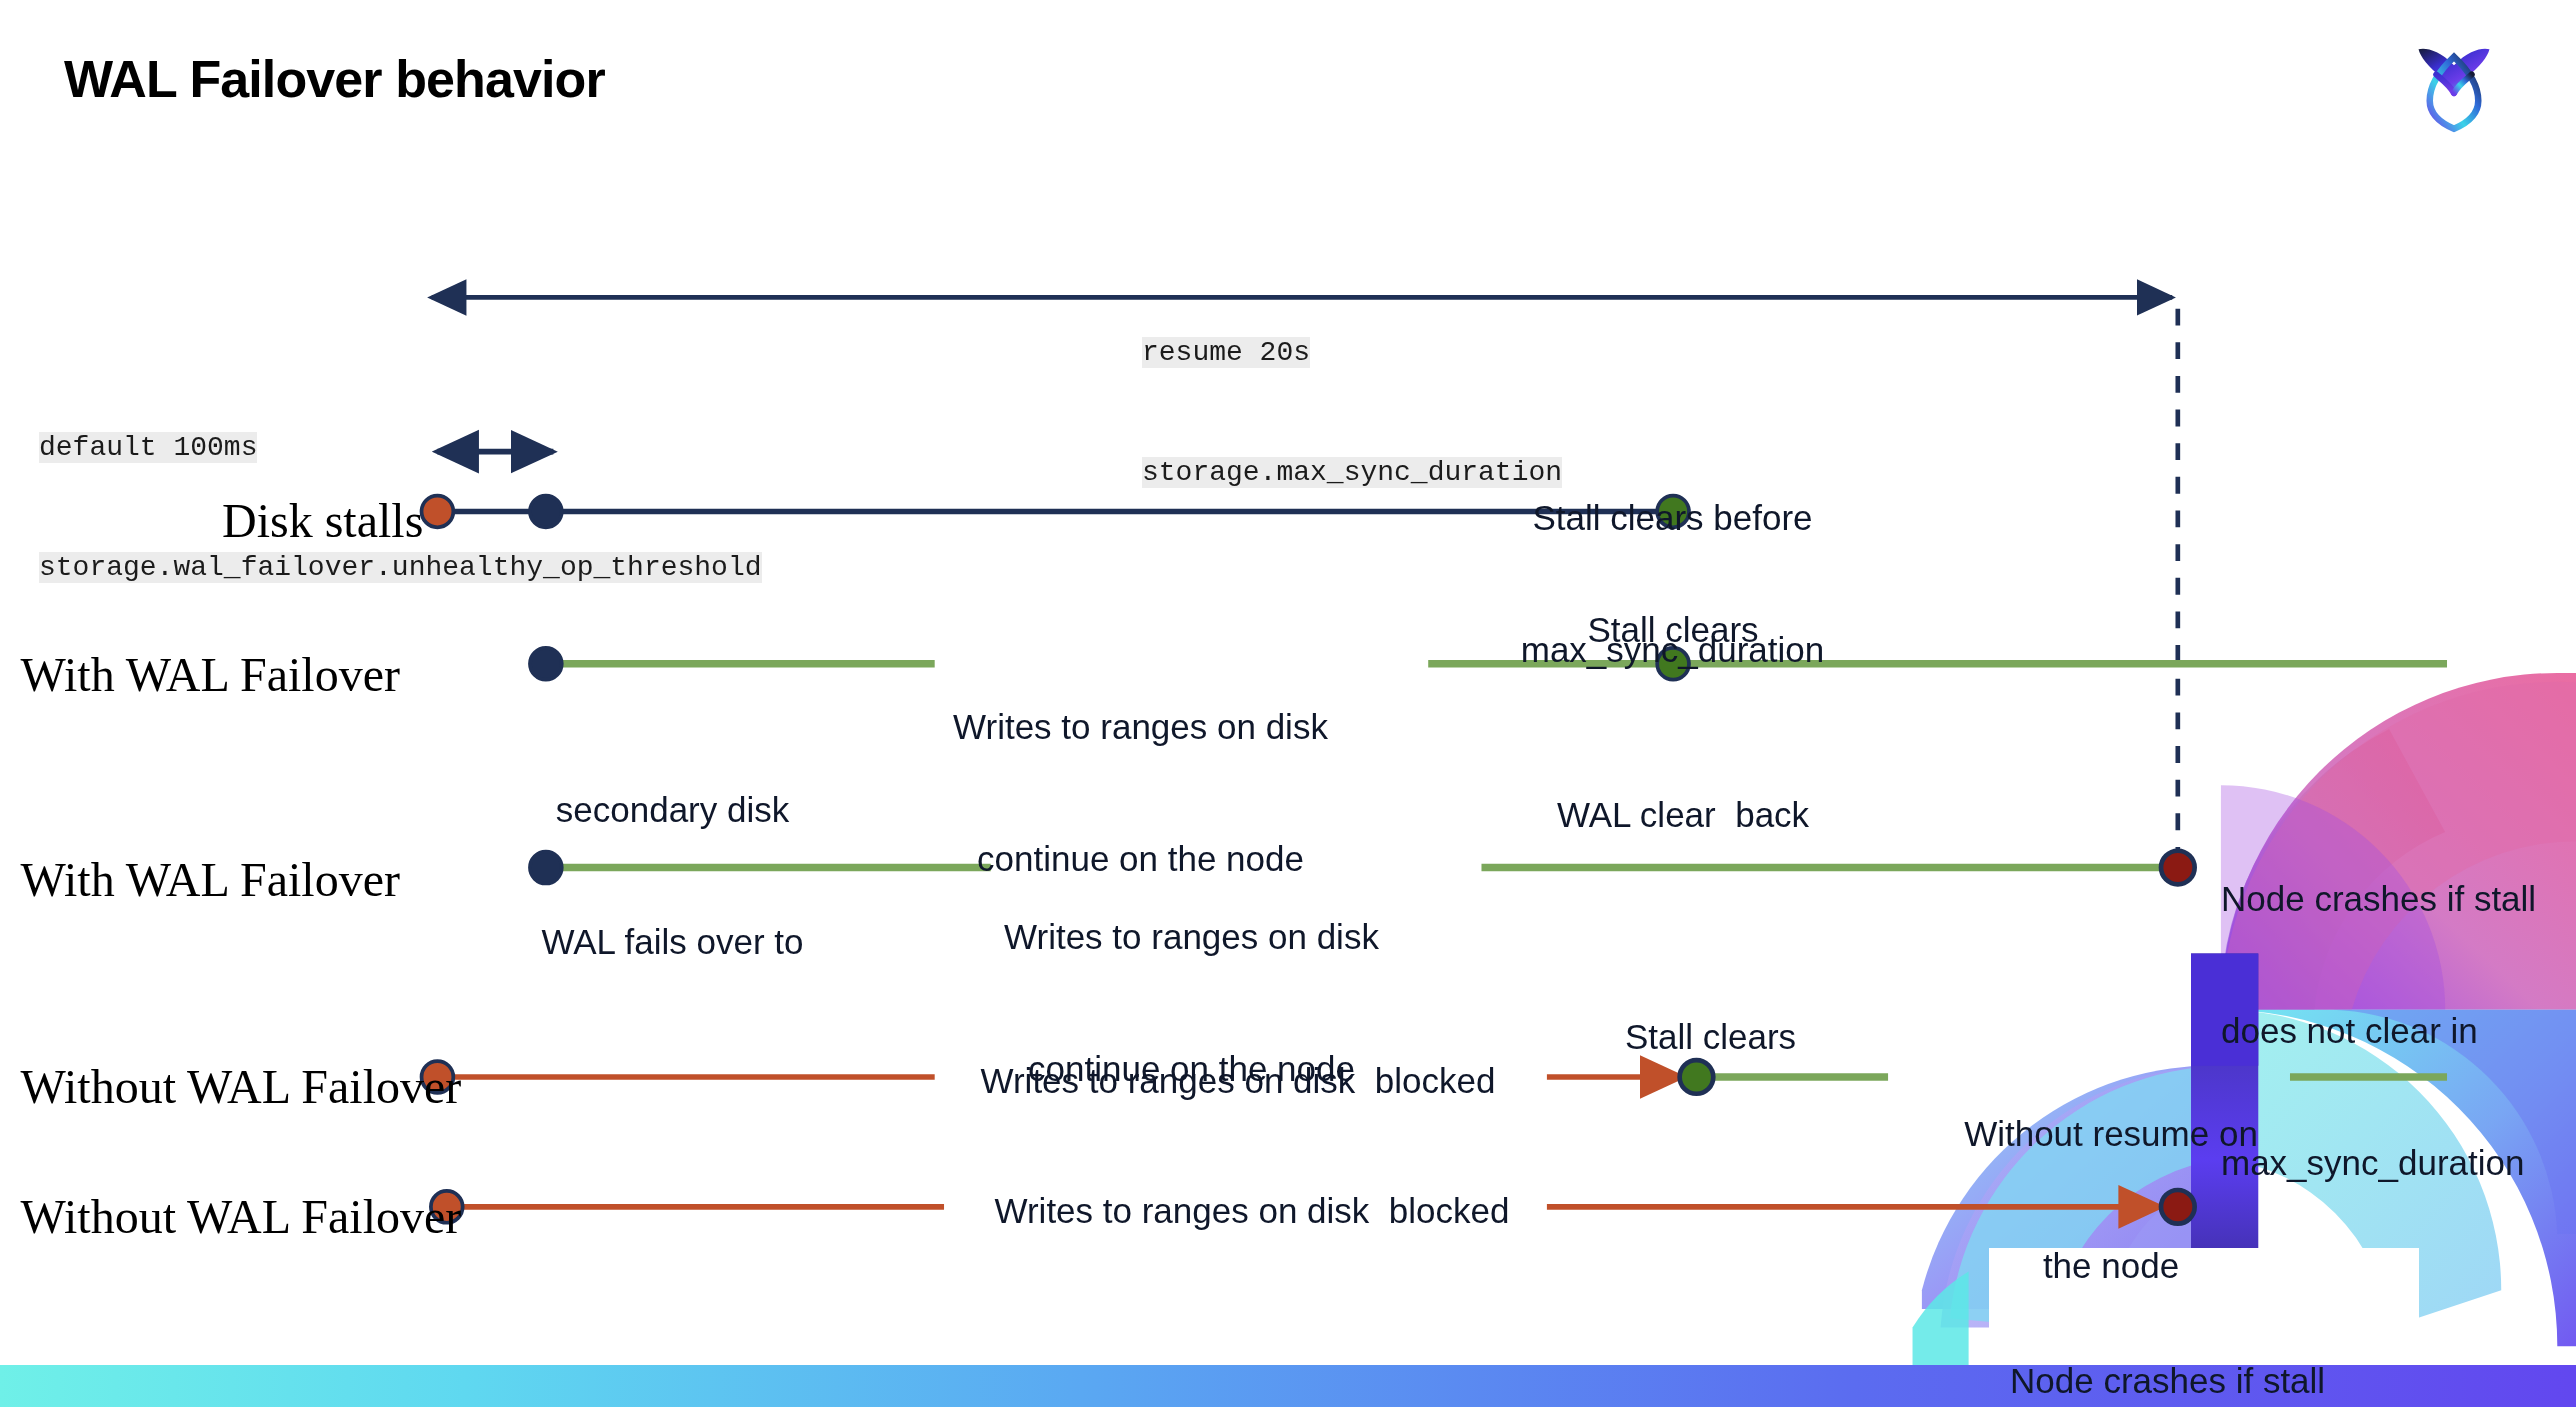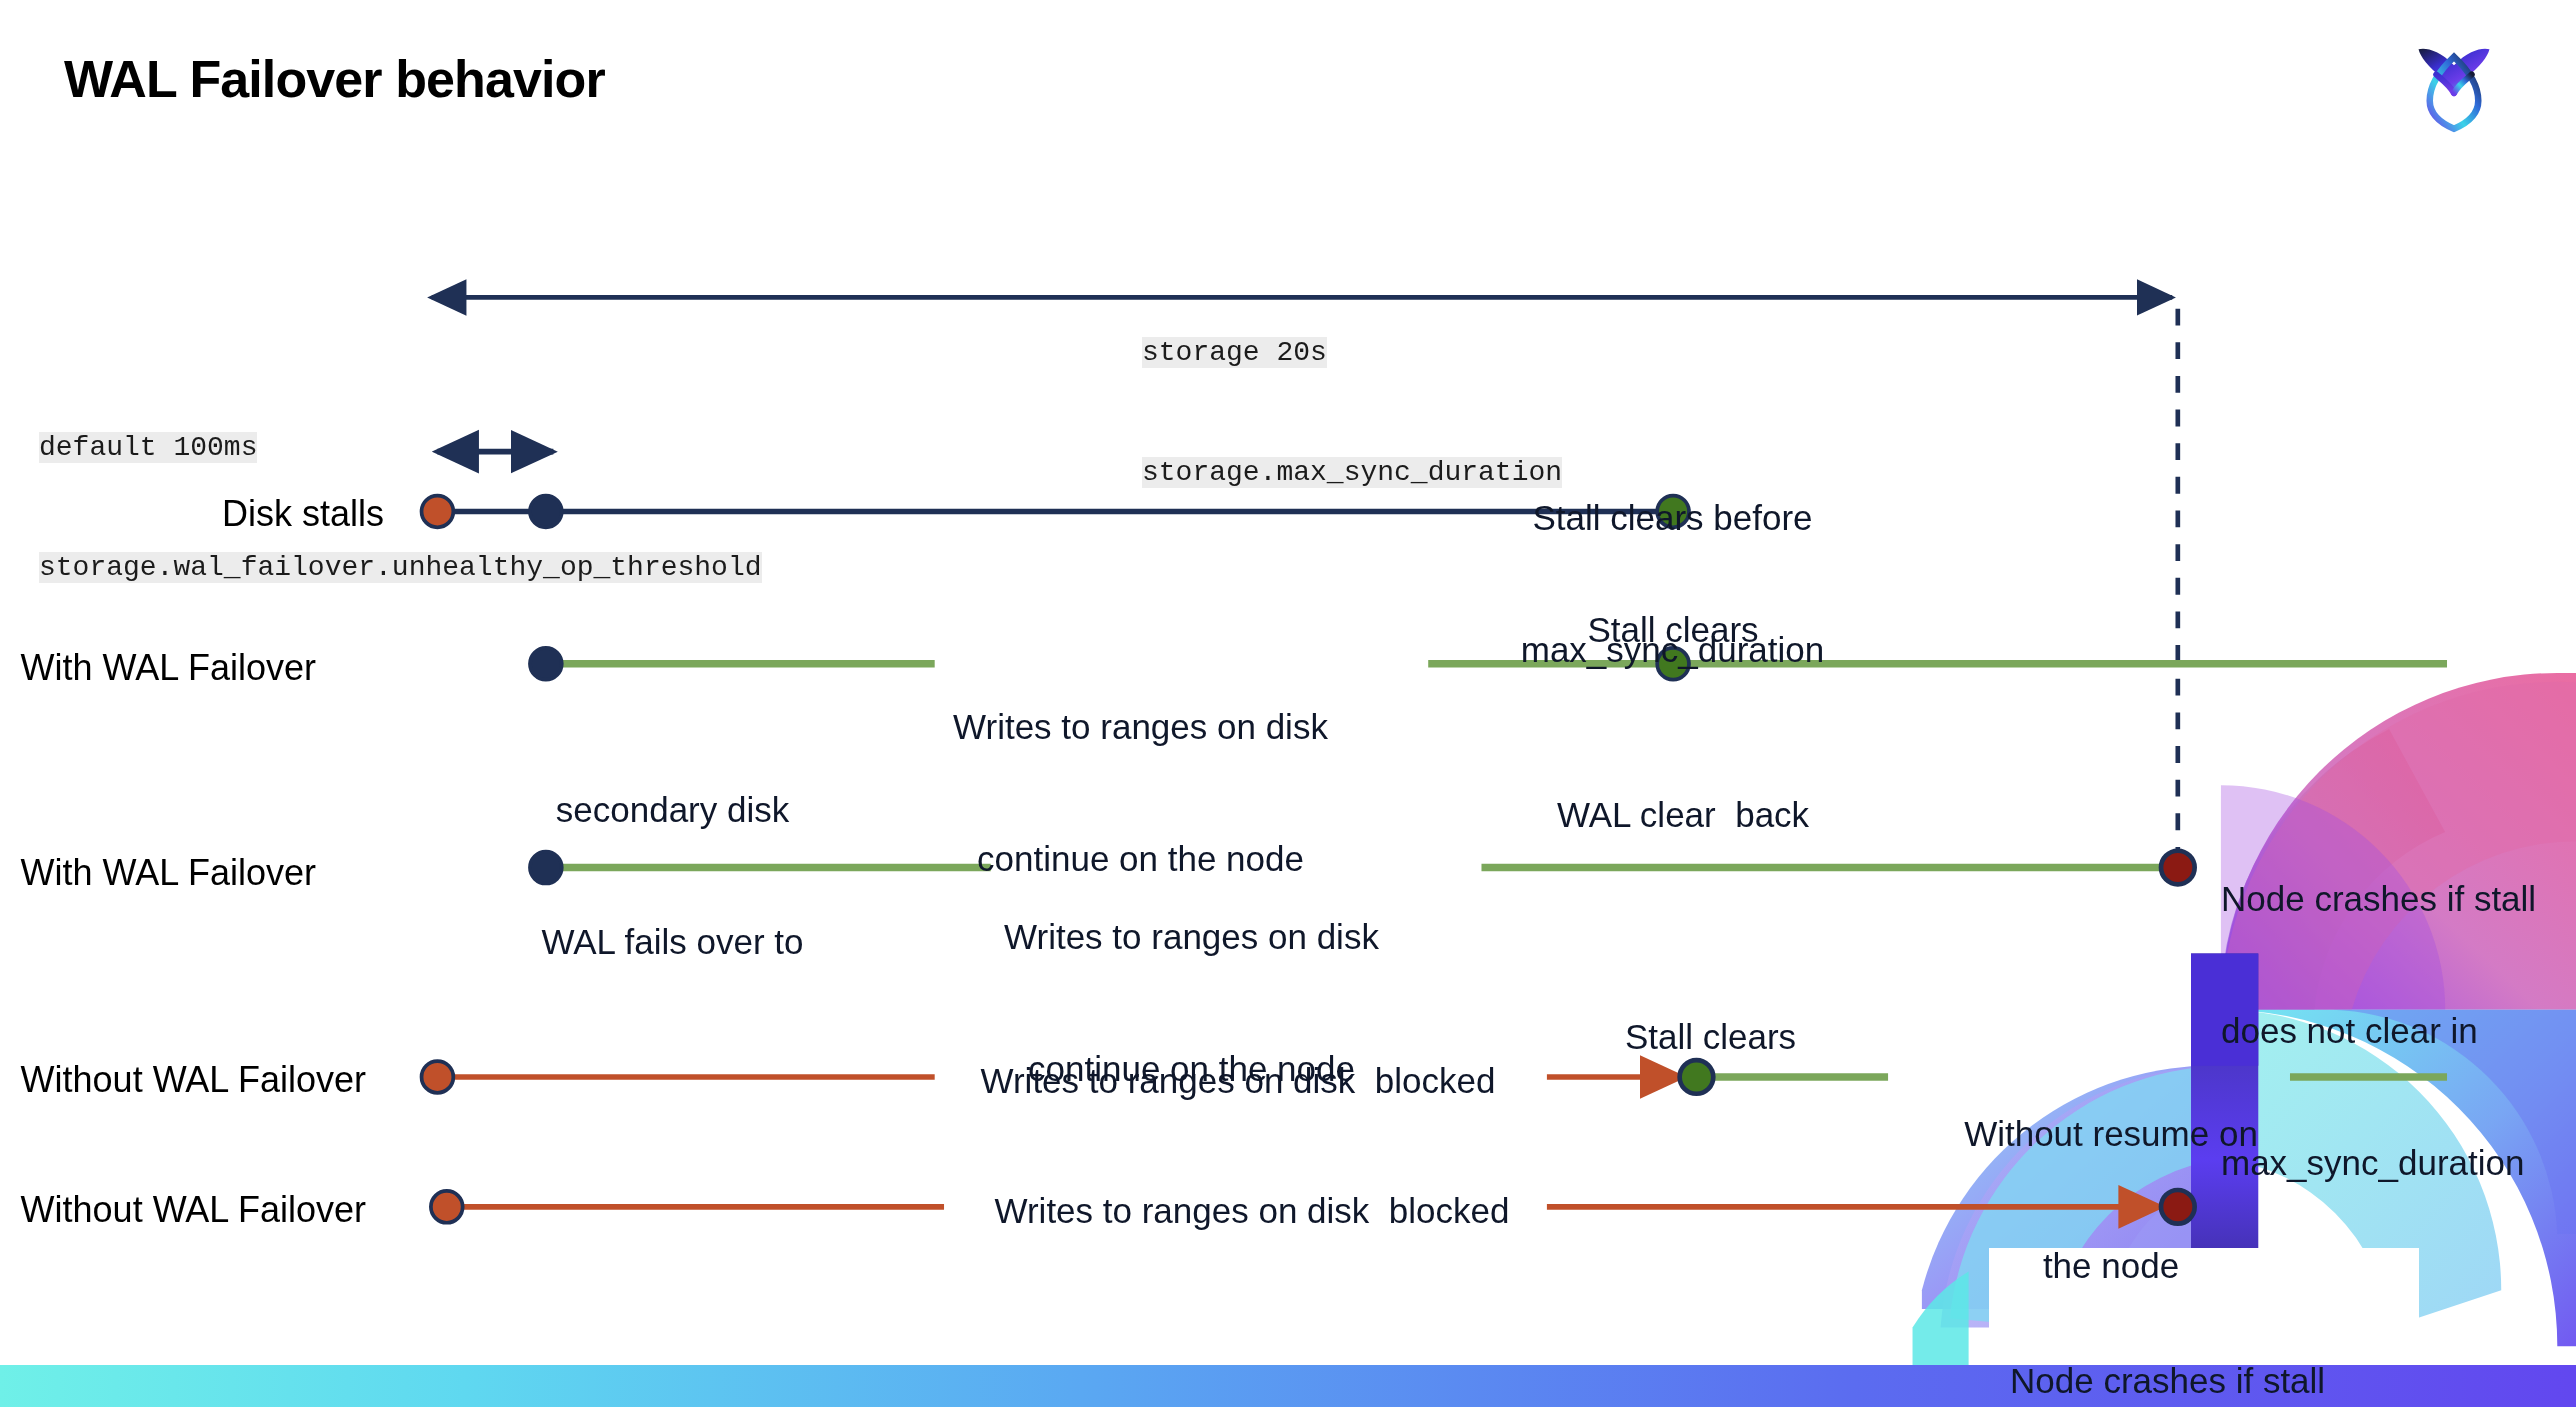--- a/index.html
+++ b/index.html
@@ -49,22 +49,22 @@
 
   .code{
     position:absolute;
     font-family:"Liberation Mono", monospace;
     font-size:28px;line-height:40px;
     color:#1b1b1b;white-space:pre;
   }
   .code span{background:#ececec;}
 
   .rowlbl{
-    position:absolute;color:#000;font-size:36px;
-    font-family:Liberation Sans, sans-serif;white-space:nowrap;
+    position:absolute;color:#000;font-size:48px;
+    font-family:Liberation Serif, serif;white-space:nowrap;
   }
 </style>
 </head>
 <body>
 
 <div class="slide">
 
   <svg id="decor" viewBox="0 0 900 740" preserveAspectRatio="none">
     <defs>
       <linearGradient id="g-pink" x1="0" y1="1" x2="1" y2="0">
@@ -211,21 +211,21 @@
 
     <g>
       <line x1="478" y1="1291" x2="1010" y2="1291" stroke="#c0502a" stroke-width="6"></line>
       <line x1="1655" y1="1291" x2="2312" y2="1291" stroke="#c0502a" stroke-width="6" marker-end="url(#arrow-orange-r)"></line>
       <circle cx="478" cy="1291" r="17" fill="#c0502a" stroke="#1f3055" stroke-width="4"></circle>
       <circle cx="2330" cy="1291" r="18" fill="#8b1a13" stroke="#1f3055" stroke-width="5"></circle>
     </g>
   </svg>
 
   <div class="code" style="left:1142px;top:253px;">
-    <div><span>storage 20s</span></div>
+    <div><span>resume 20s</span></div>
     <div><span>storage.max_sync_duration</span></div>
   </div>
 
   <div class="code" style="left:39px;top:348px;">
     <div><span>default 100ms</span></div>
     <div><span>storage.wal_failover.unhealthy_op_threshold</span></div>
   </div>
 
   <div class="rowlbl" style="left:222px;top:493px;">Disk stalls</div>
   <div class="rowlbl" style="left:20.6px;top:647px;">With WAL Failover</div>

